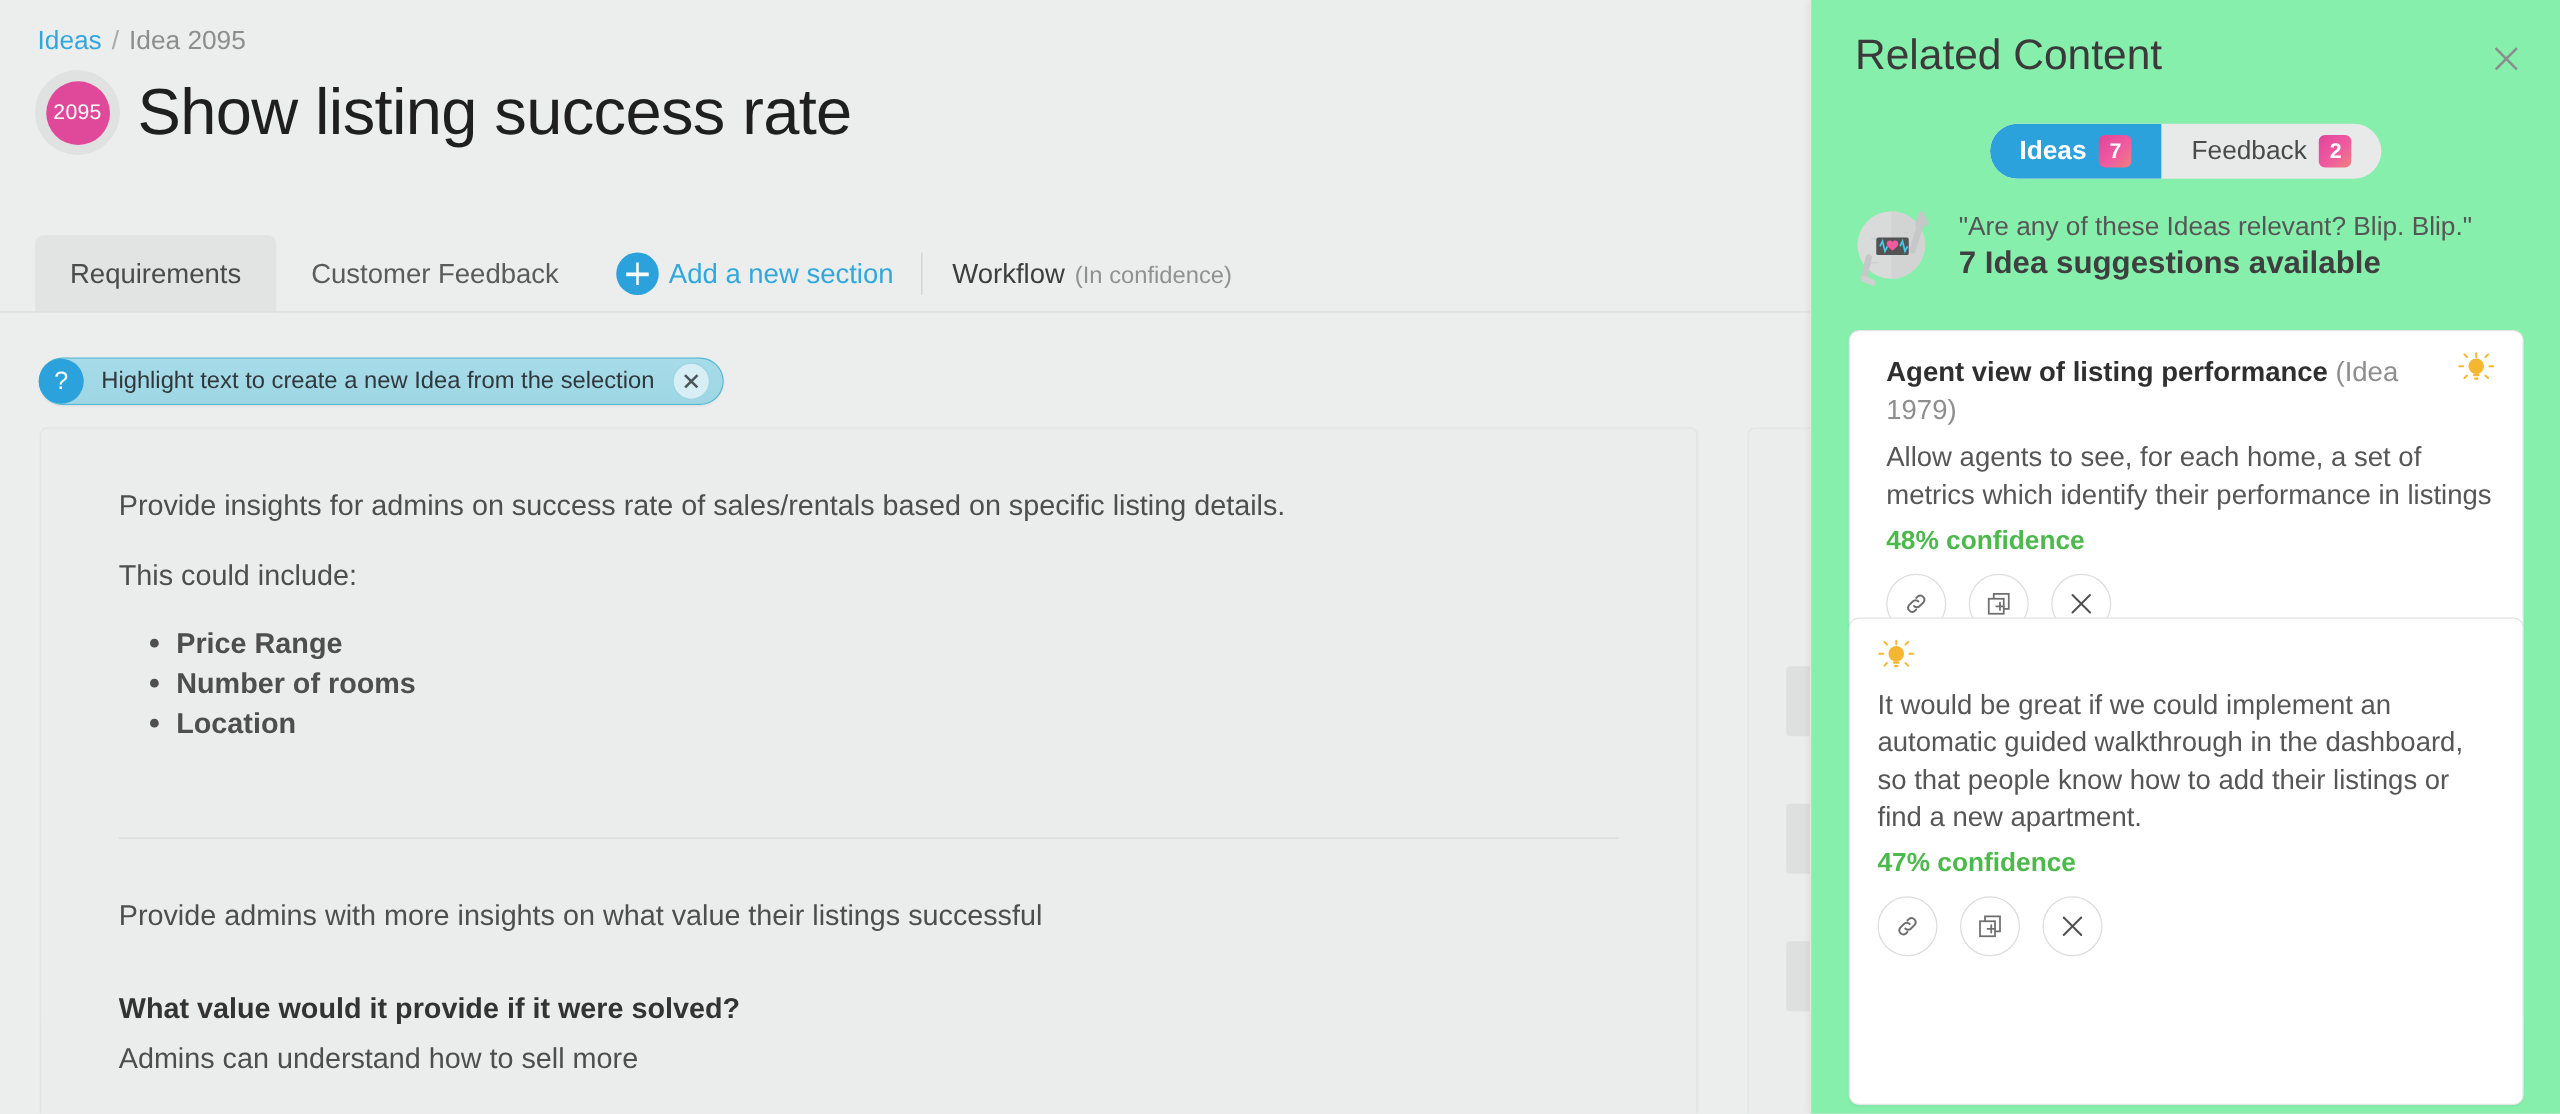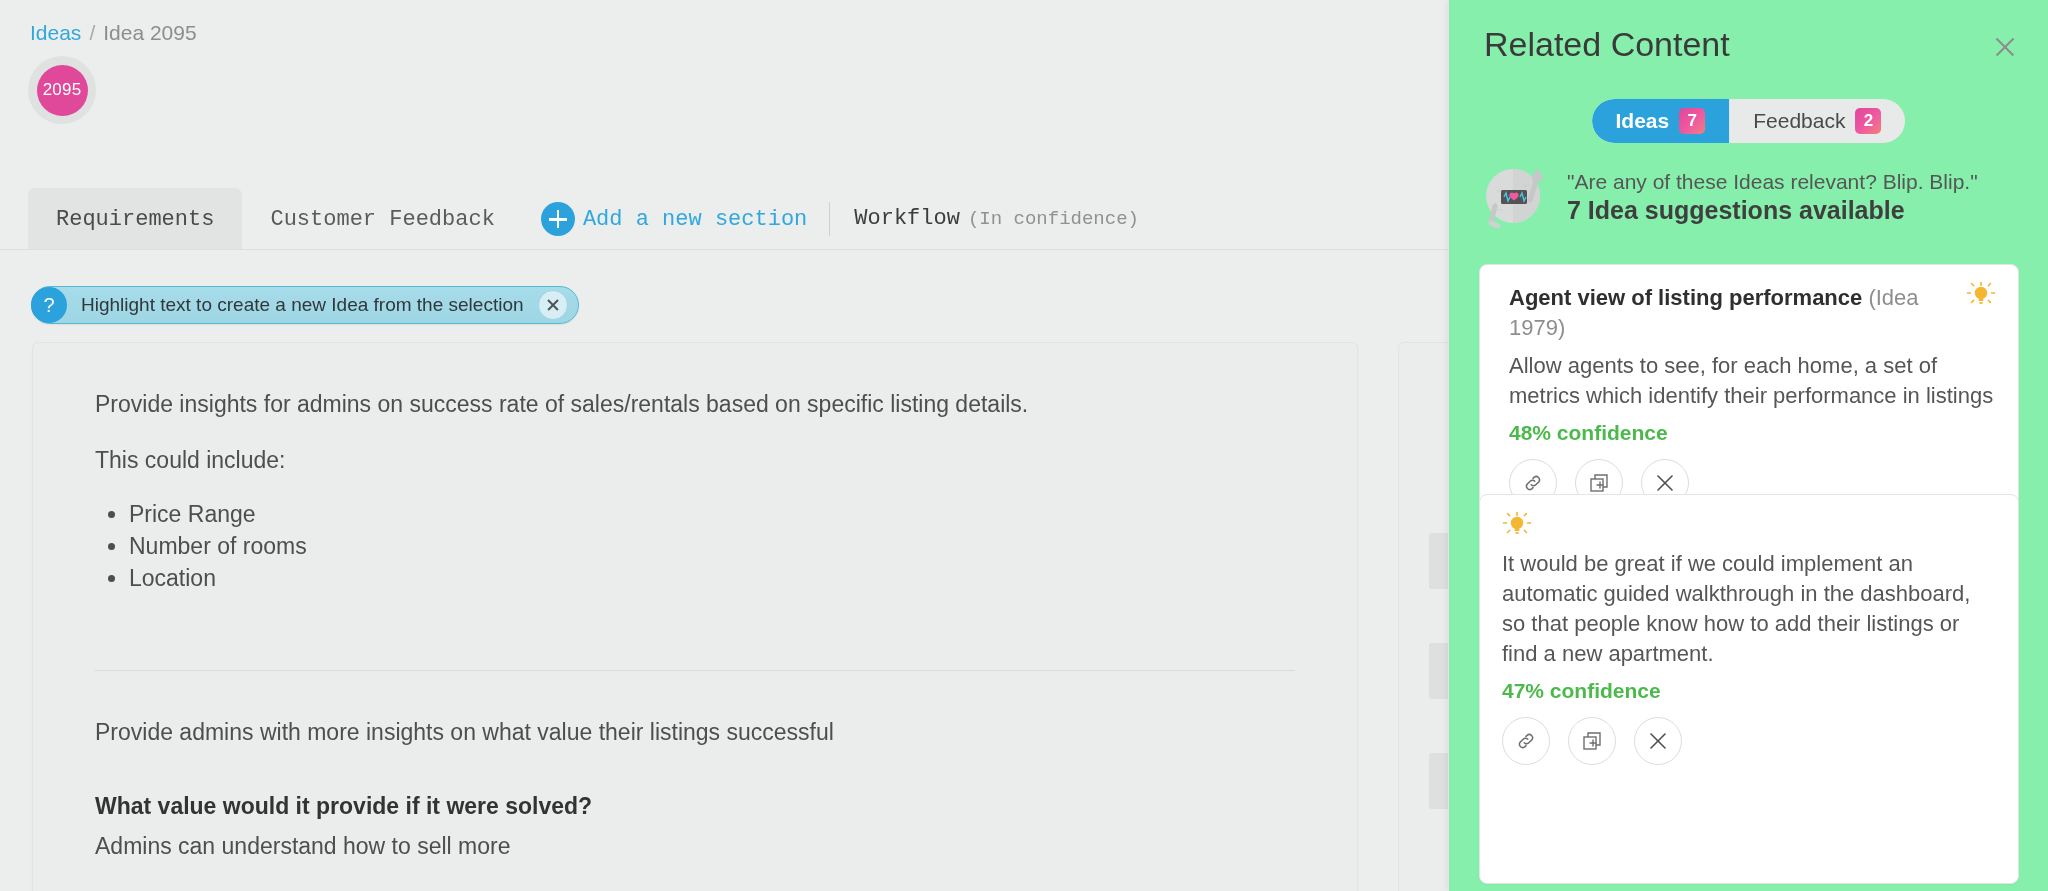--- a/index.html
+++ b/index.html
@@ -52,21 +52,21 @@
   }
   .page-title {
     font-size: 52px; font-weight: 400; color: #1f1f1f;
     line-height: 60px; letter-spacing: -0.5px;
     white-space: nowrap;
   }
 
   
   .tabstrip {
     position: absolute; left: 0; top: 188px; width: 1448px; height: 62px;
-    display: flex; align-items: flex-start; font-family: Liberation Mono, monospace;
+    display: flex; align-items: flex-start;
   }
   .tabstrip-inner { display: flex; align-items: stretch; padding-left: 28px; gap: 0; }
   .tab {
     display: flex; align-items: center; justify-content: center;
     padding: 0 28px; height: 62px;
     font-size: 22px; color: #5b5b5b; cursor: pointer;
     white-space: nowrap;
     border-radius: 7px 7px 0 0;
   }
   .tab.active { background: #e2e3e3; color: #4b4b4b; }
@@ -136,21 +136,21 @@
   .content-card {
     position: absolute; top: 342px; left: 32px;
     width: 1326px; height: 620px;
     background: #ebecec; border: 1px solid #e2e3e3;
     border-radius: 6px;
     box-shadow: 0 1px 2px rgba(0,0,0,.04);
     padding: 46px 62px;
   }
   .content-card p { font-size: 23px; line-height: 30px; color: #4e4e4e; }
   .para-gap { margin-top: 26px; }
-  .bullets { margin: 24px 0 0 34px; }
+  .bullets { margin: 24px 0 0 46px; font-weight: bold; }
   .bullets li { font-size: 23px; line-height: 31px; color: #4e4e4e; margin-bottom: 1px; }
   .hr-rule { height: 1px; background: #d8d9d9; margin: 76px 0 0 0; }
   .qa-block { margin-top: 46px; }
   .qa-q { font-size: 23px; font-weight: bold; color: #333333; line-height: 30px; }
   .qa-a { font-size: 23px; color: #4e4e4e; line-height: 30px; margin-top: 10px; }
   .qa-gap { margin-top: 44px; }
 
   
   .content-card-2 {
     position: absolute; top: 342px; left: 1398px;
@@ -257,20 +257,21 @@
     <div class="breadcrumb">
       <a class="crumb-link">Ideas</a>
       <span class="crumb-sep">/</span>
       <span class="crumb-current">Idea 2095</span>
     </div>
 
     <div class="title-row">
       <div class="id-badge-wrap">
         <div class="id-badge">2095</div>
       </div>
+      <h1 class="page-title">Show listing success rate</h1>
     </div>
 
     <div class="tabstrip">
       <div class="tabstrip-inner">
         <div class="tab active">
           <span>Requirements</span>
         </div>
         <div class="tab">
           <span>Customer Feedback</span>
         </div>

